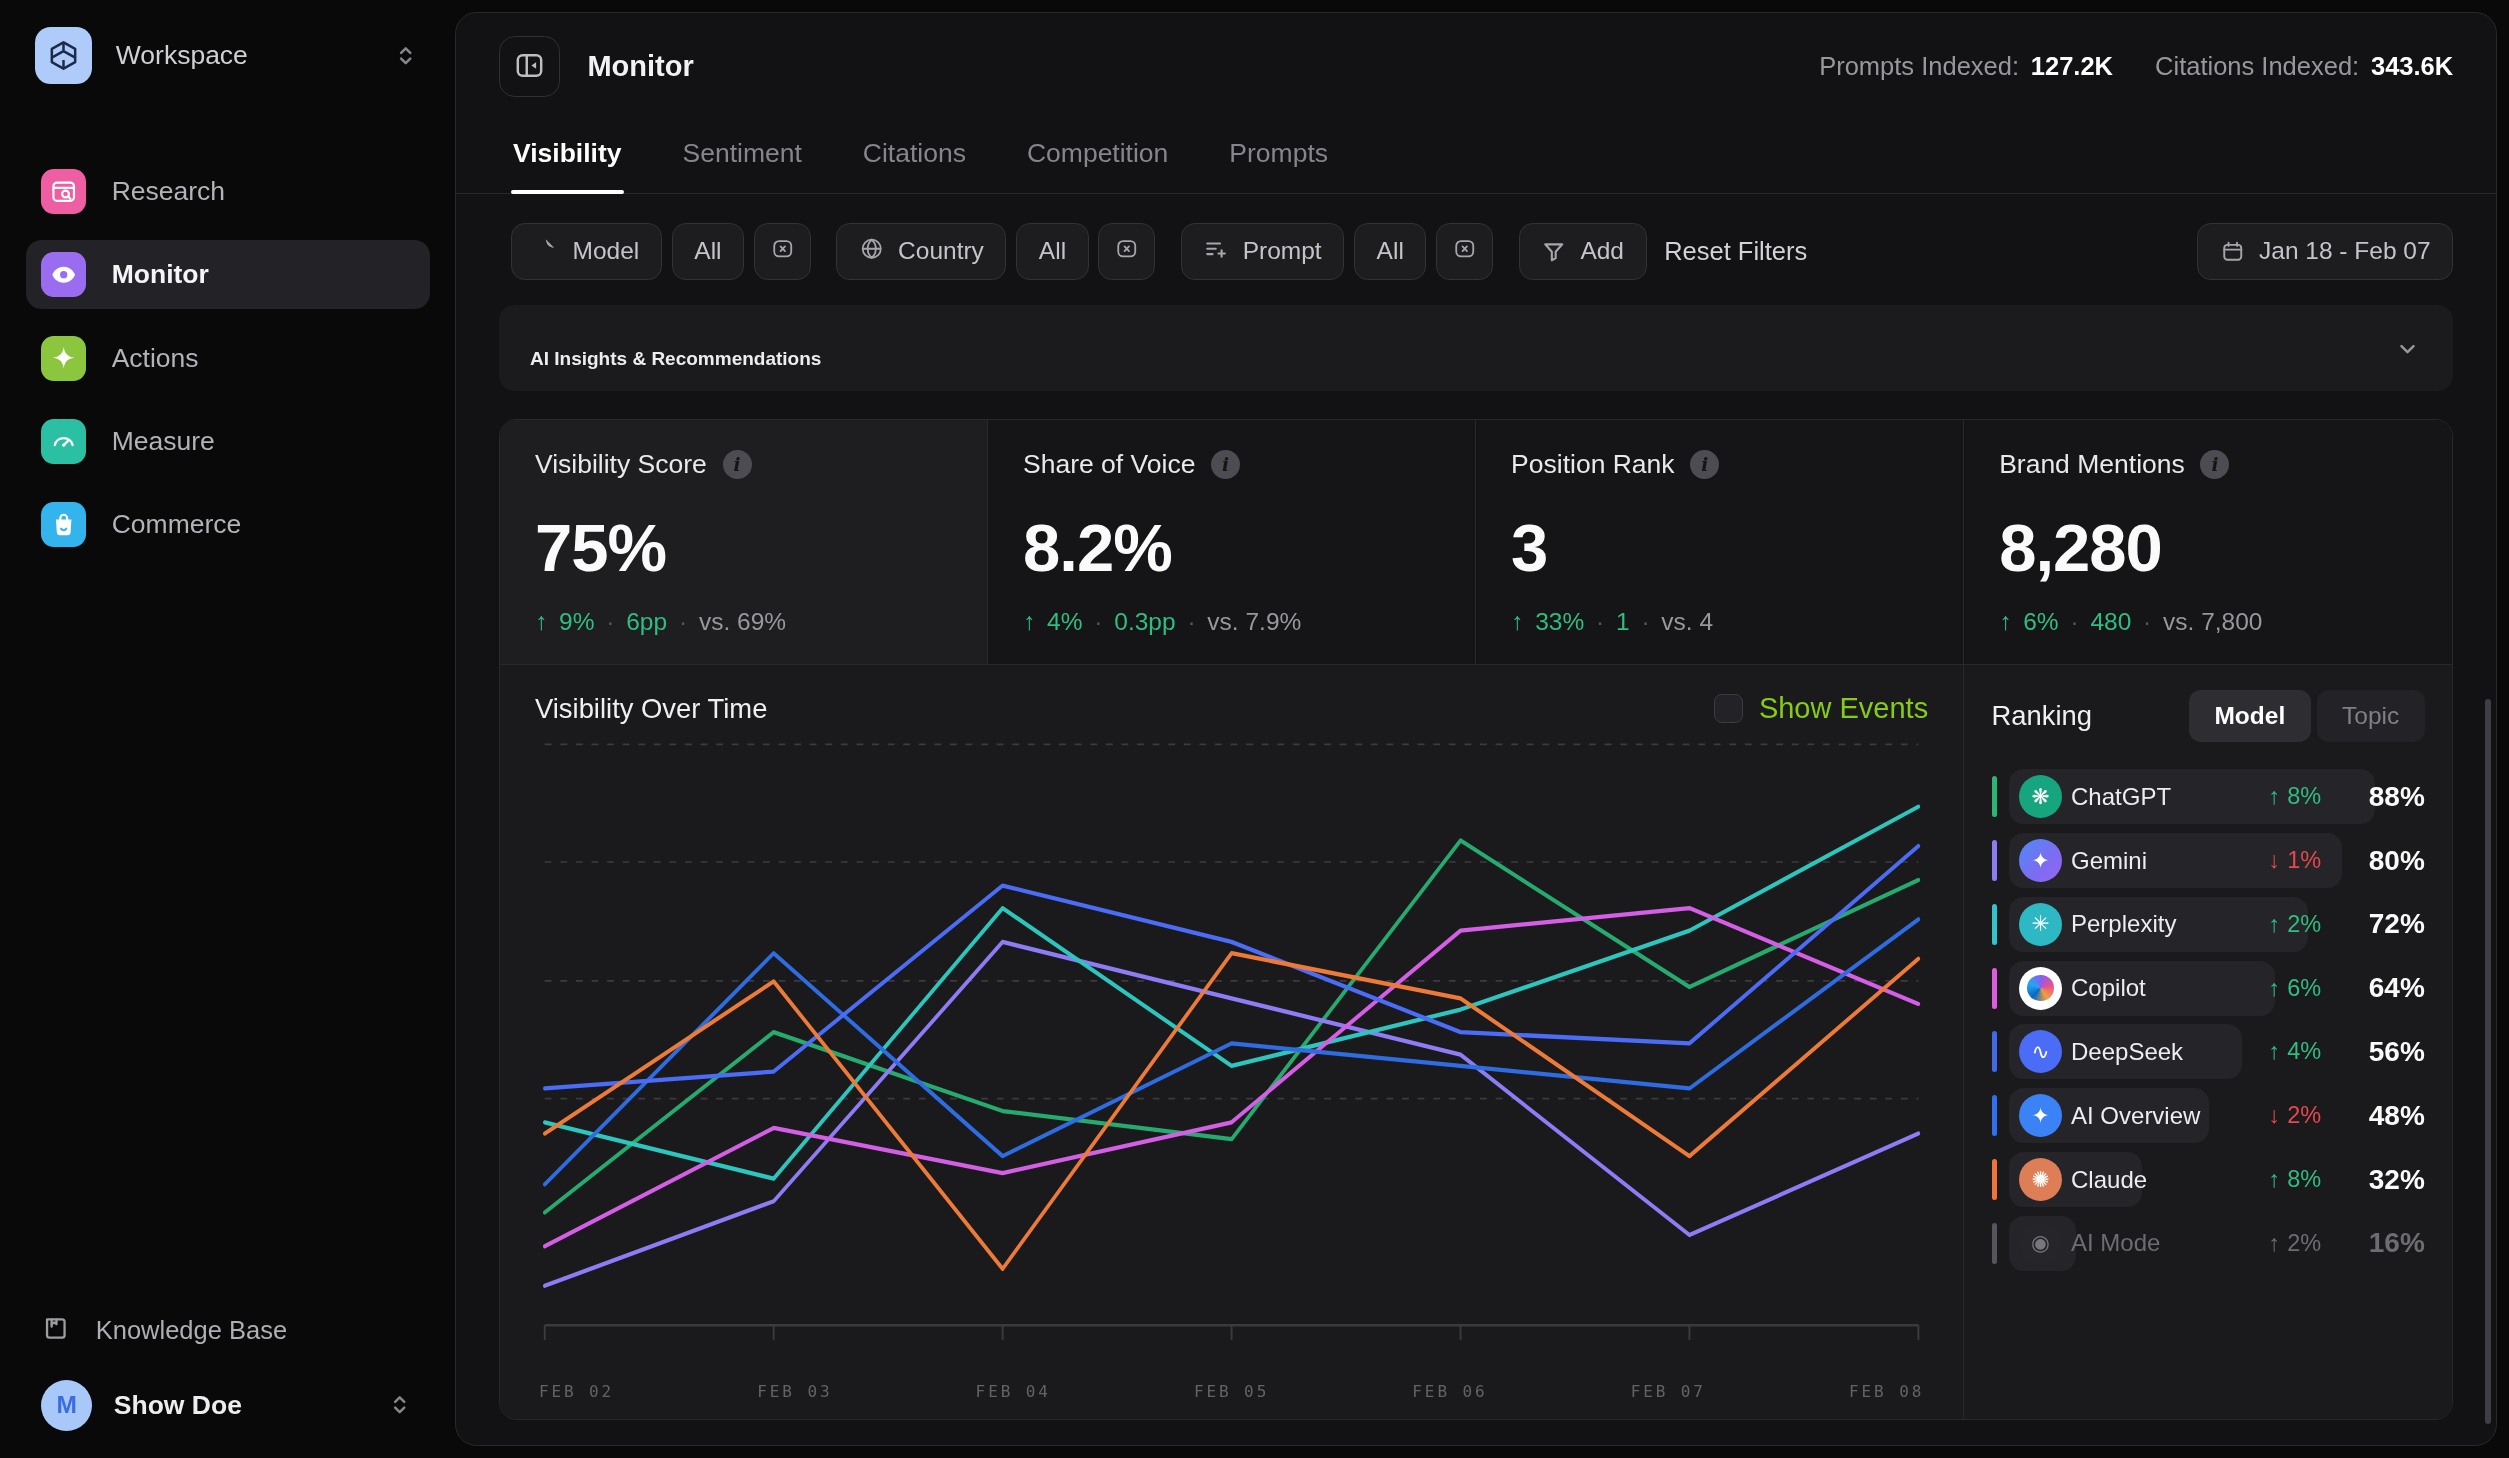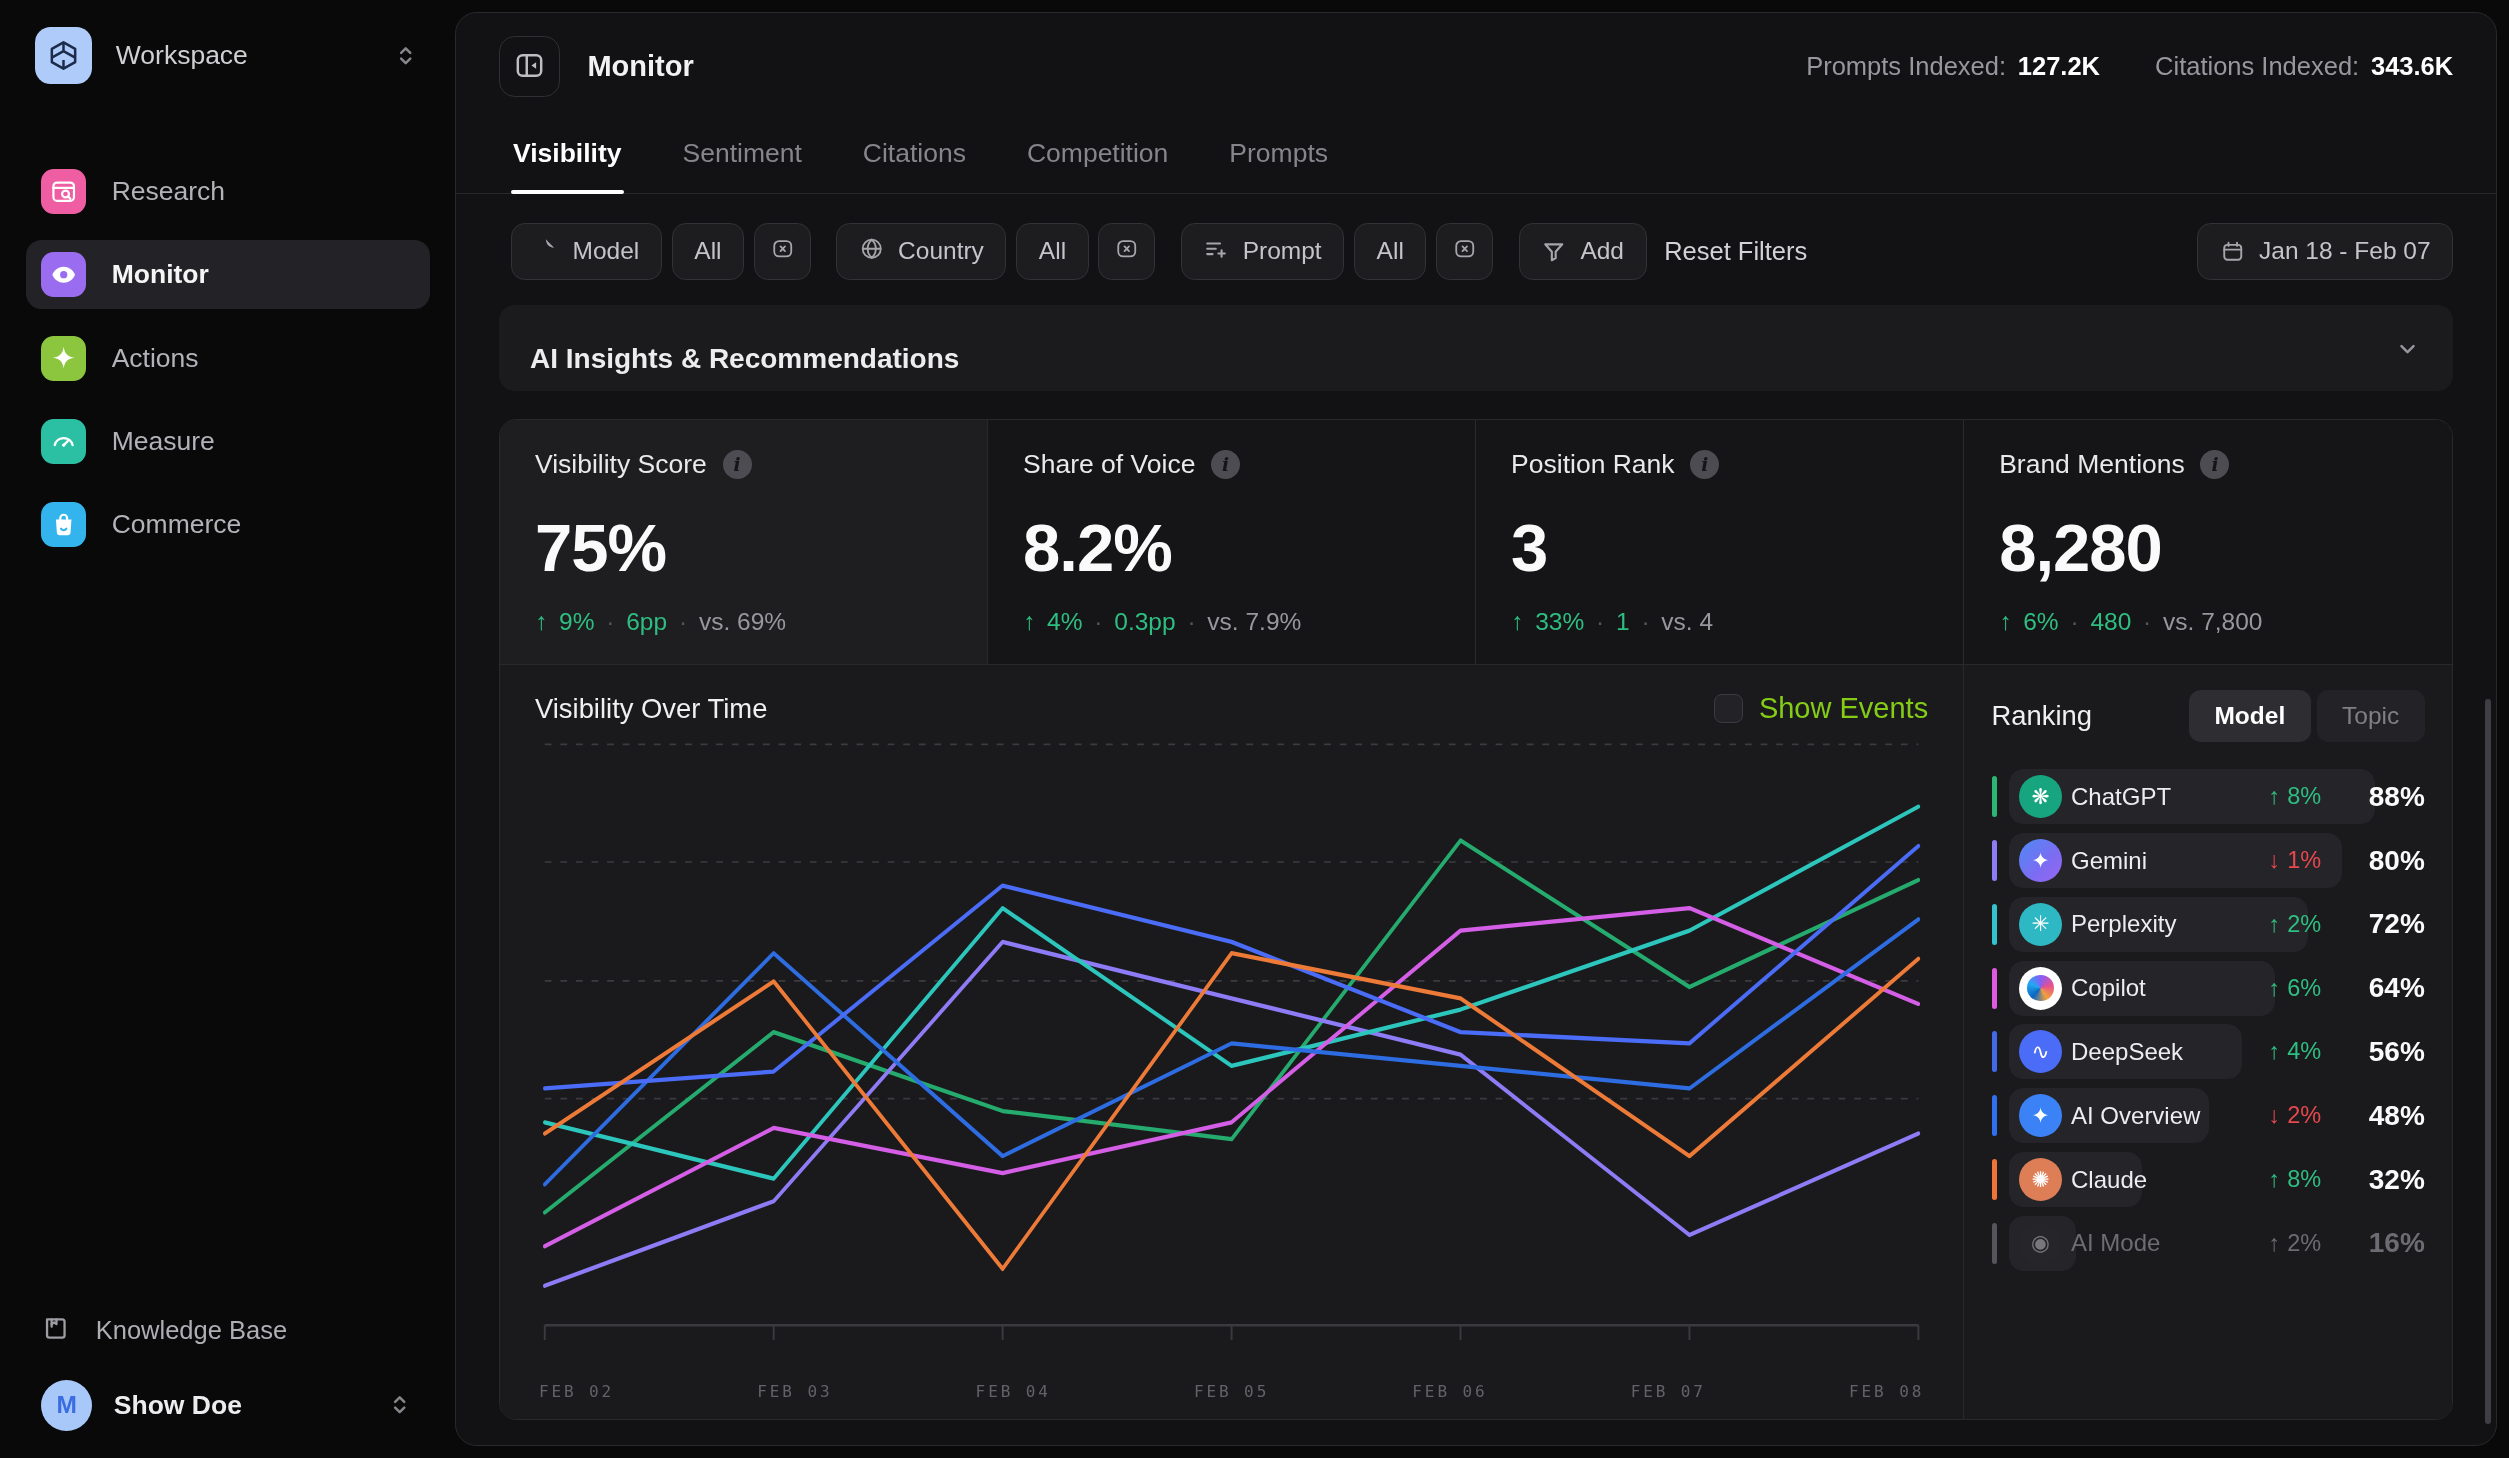--- a/index.html
+++ b/index.html
@@ -29,40 +29,40 @@
   .avatar { width:51px; height:51px; border-radius:50%; background:#a9c8fa; color:#3a6de0; font-size:24.5px; font-weight:700; display:flex; align-items:center; justify-content:center; flex:none; }
   .user-name { font-size:26.5px; color:#ededf0; font-weight:600; flex:1; }
 
   
   .main { flex:1; margin:11.8px 11.8px 11.8px 0; background:#121214; border:1px solid #29292c; border-radius:21.6px;
     padding:0 43px 25.5px; display:flex; flex-direction:column; overflow:hidden; position:relative; }
   .m-header { display:flex; align-items:center; gap:27.4px; padding:23.5px 0 5.9px; }
   .panel-btn { width:61px; height:61px; border:1px solid #303034; border-radius:15.7px; color:#bdbdc2; background:transparent; display:flex; align-items:center; justify-content:center; cursor:pointer; }
   .panel-btn svg { width:33px; height:33px; }
   .m-title { font-size:29px; color:#f2f2f4; font-weight:600; flex:1; }
-  .m-stats { display:flex; gap:55px; }
+  .m-stats { display:flex; gap:42px; }
   .stat { font-size:25.5px; color:#97979d; display:flex; gap:11.8px; align-items:baseline; }
   .stat b { color:#ffffff; font-weight:700; }
   .tabs { display:flex; gap:57px; border-bottom:1px solid #28282b; margin:17.6px -43px 0; padding:0 43px 0 55px; }
   .tab { font-size:26.5px; color:#85858b; padding:17.6px 2px 23.5px; position:relative; cursor:pointer; }
   .tab.active { color:#fff; font-weight:600; }
   .tab.active::after { content:""; position:absolute; left:0; right:0; bottom:-1px; height:3.9px; background:#fff; border-radius:2px; }
 
   
   .filters { display:flex; align-items:center; padding:29px 0 25.5px 11.8px; }
   .fgroup { display:flex; gap:9.8px; margin-right:25.5px; }
   .pill { height:57px; display:flex; align-items:center; gap:13.7px; padding:0 21.6px; background:#1d1d20; border:1px solid #323237; border-radius:13.7px; color:#c4c4ca; font-size:24.5px; cursor:pointer; }
   .pill svg { width:25.5px; height:25.5px; color:#a5a5ab; flex:none; }
   .pill.icon-only { padding:0 14.7px; }
   .reset { font-size:25.5px; color:#d2d2d7; margin-left:17.6px; cursor:pointer; }
   .f-spacer { flex:1; }
 
   
   .insights { height:86px; background:#1b1b1e; border-radius:15.7px; display:flex; align-items:center; justify-content:space-between; padding:0 31px; cursor:pointer; }
-  .insights-title { font-size:28px; color:#ededf0; font-weight:600;margin-top:21px; }
+  .insights-title { font-size:19px; color:#ededf0; font-weight:600;margin-top:21px; }
   .insights svg { width:29px; height:29px; color:#97979d; }
 
   
   .board { margin-top:27.4px; border:1px solid #29292c; border-radius:17.6px; overflow:hidden; flex:1;
     display:grid; grid-template-columns:1fr 1fr 1fr 1fr; grid-template-rows:245px 1fr; }
   .kpi { background:#151517; border-right:1px solid #29292c; border-bottom:1px solid #29292c; padding:29px 35px 27.4px; display:flex; flex-direction:column; cursor:pointer; }
   .kpi.hl { background:#1e1e21; }
   .kpi:nth-child(4) { border-right:none; }
   .kpi-top { display:flex; align-items:center; gap:15.7px; }
   .kpi-label { font-size:26.5px; color:#e9e9eb; }

